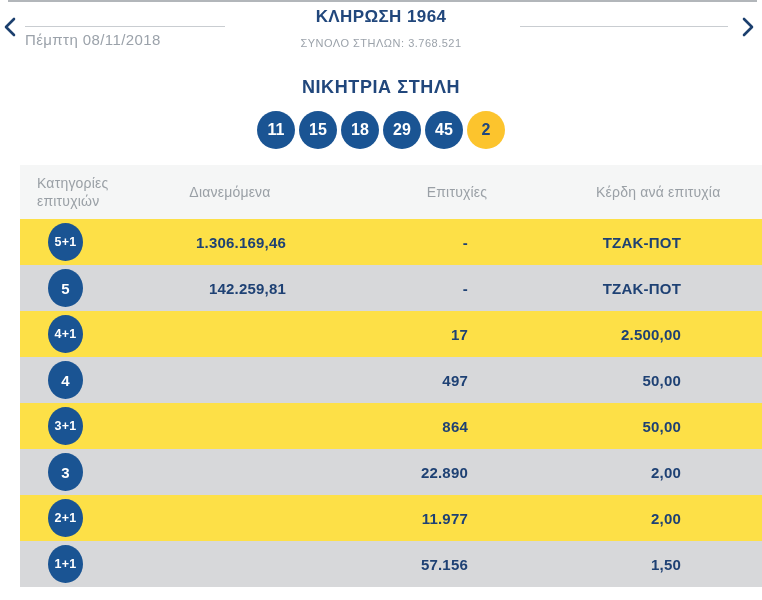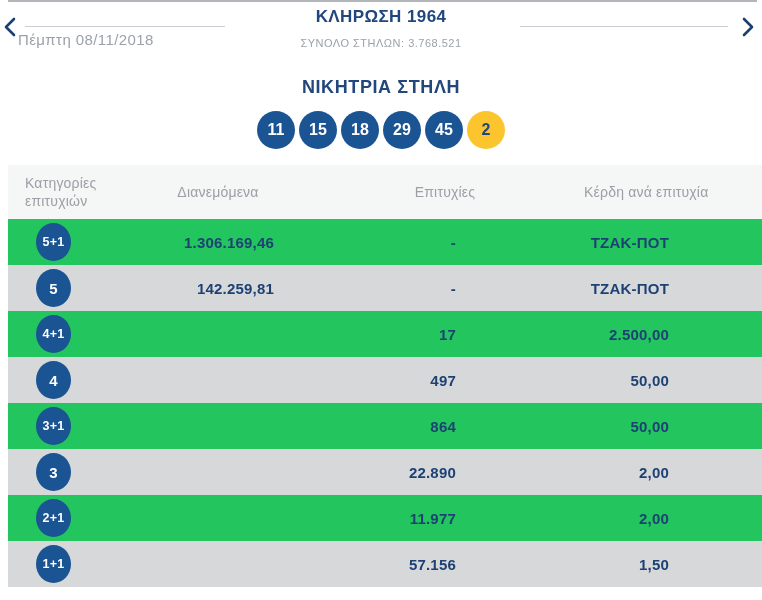--- a/index.html
+++ b/index.html
@@ -20,49 +20,49 @@
     background: none; border: none; cursor: pointer; padding: 0;
     display: flex; align-items: center; justify-content: center;
   }
   .nav-btn.prev { left: 0; }
   .nav-btn.next { right: 4px; }
   .nav-btn svg { display: block; }
   .h-line { position: absolute; top: 26px; height: 1px; background: #c9cdd1; }
   .h-line.left  { left: 25px;  width: 200px; }
   .h-line.right { left: 520px; width: 208px; }
   .draw-date {
-    position: absolute; left: 18px; top: 31px;
+    position: absolute; left: 25px; top: 31px;
     font-size: 15px; color: #9ba2aa; letter-spacing: 0.4px;
   }
   .center-head { position: absolute; left: 0; right: 0; top: 7px; text-align: center; }
   .draw-title { font-size: 17px; font-weight: bold; color: #21477c; letter-spacing: 0.4px; }
   .total-columns { margin-top: 10px; font-size: 11px; color: #9ba2aa; letter-spacing: 0.5px; }
 
   
   .winning-section { text-align: center; padding-top: 17px; }
   .winning-title { font-size: 18px; font-weight: bold; color: #21477c; letter-spacing: 0.6px; }
   .balls { margin-top: 13px; display: flex; justify-content: center; gap: 4px; }
   .ball {
     width: 38px; height: 38px; border-radius: 50%;
     background: #1a5493; color: #fff;
     font-size: 16px; font-weight: bold;
     display: flex; align-items: center; justify-content: center;
   }
   .ball.bonus { background: #fcc42d; color: #21477c; }
 
   
-  .results-table { margin-top: 16px; margin-left: 8px; }
+  .results-table { margin-top: 16px; margin-left: 20px; }
   .trow {
     display: grid;
     grid-template-columns: 122px 176px 278px 102px 1fr;
     align-items: center;
     height: 46px;
   }
   .trow.thead { height: 54px; background: #f5f6f6; }
-  .trow.light { background: #22c55e; }
+  .trow.light { background: #fde047; }
   .trow.dark  { background: #d7d8da; }
   .th { font-size: 14px; color: #9aa0a6; text-align: center; letter-spacing: 0.2px; white-space: nowrap; }
   .th.c1 { text-align: left; padding-left: 17px; white-space: normal; line-height: 18px; max-width: 105px; }
   .val { font-size: 15px; font-weight: bold; color: #1e4174; letter-spacing: 0.2px; }
   .c2.val { text-align: right; padding-right: 32px; }
   .c3.val { text-align: right; padding-right: 128px; }
   .c4.val { text-align: right; padding-right: 17px; }
   .badge-cell { display: flex; }
   .badge {
     margin-left: 28px;

